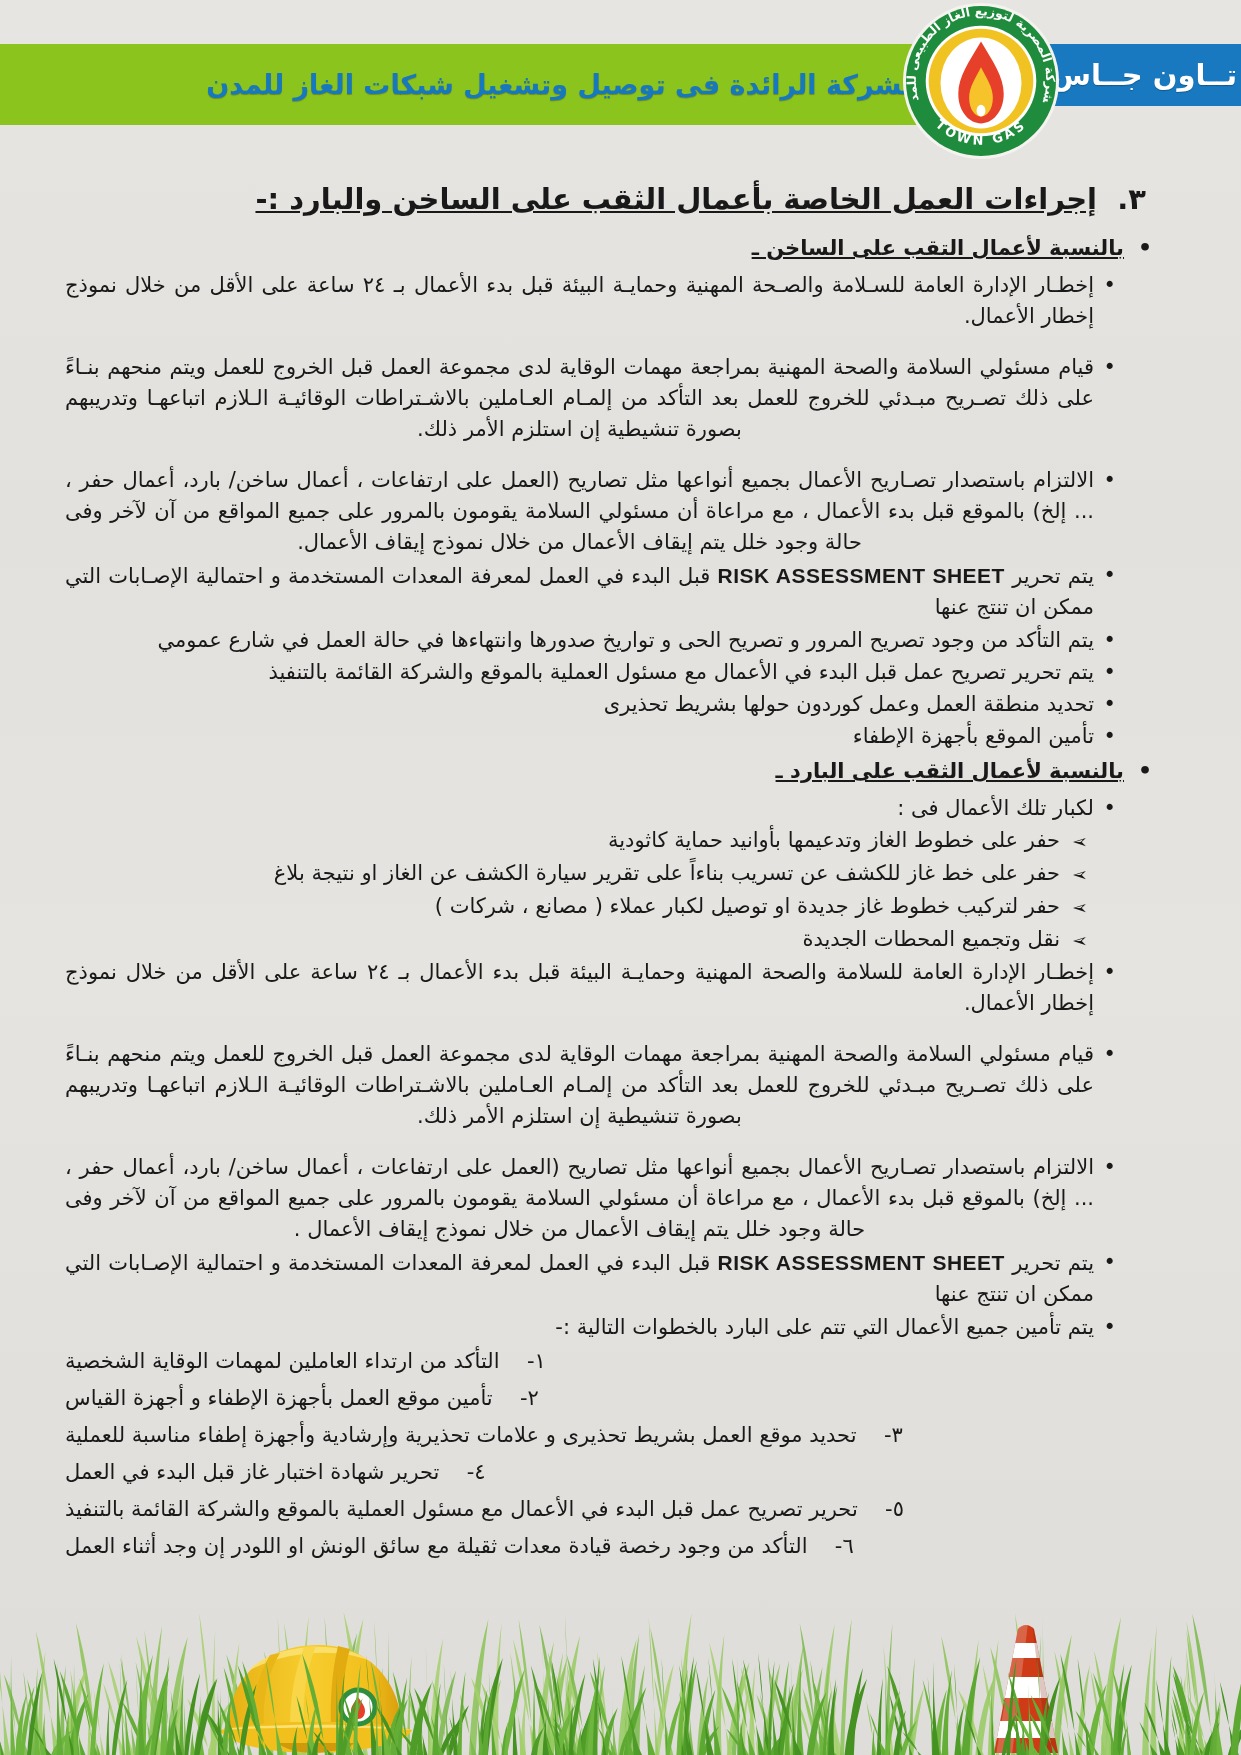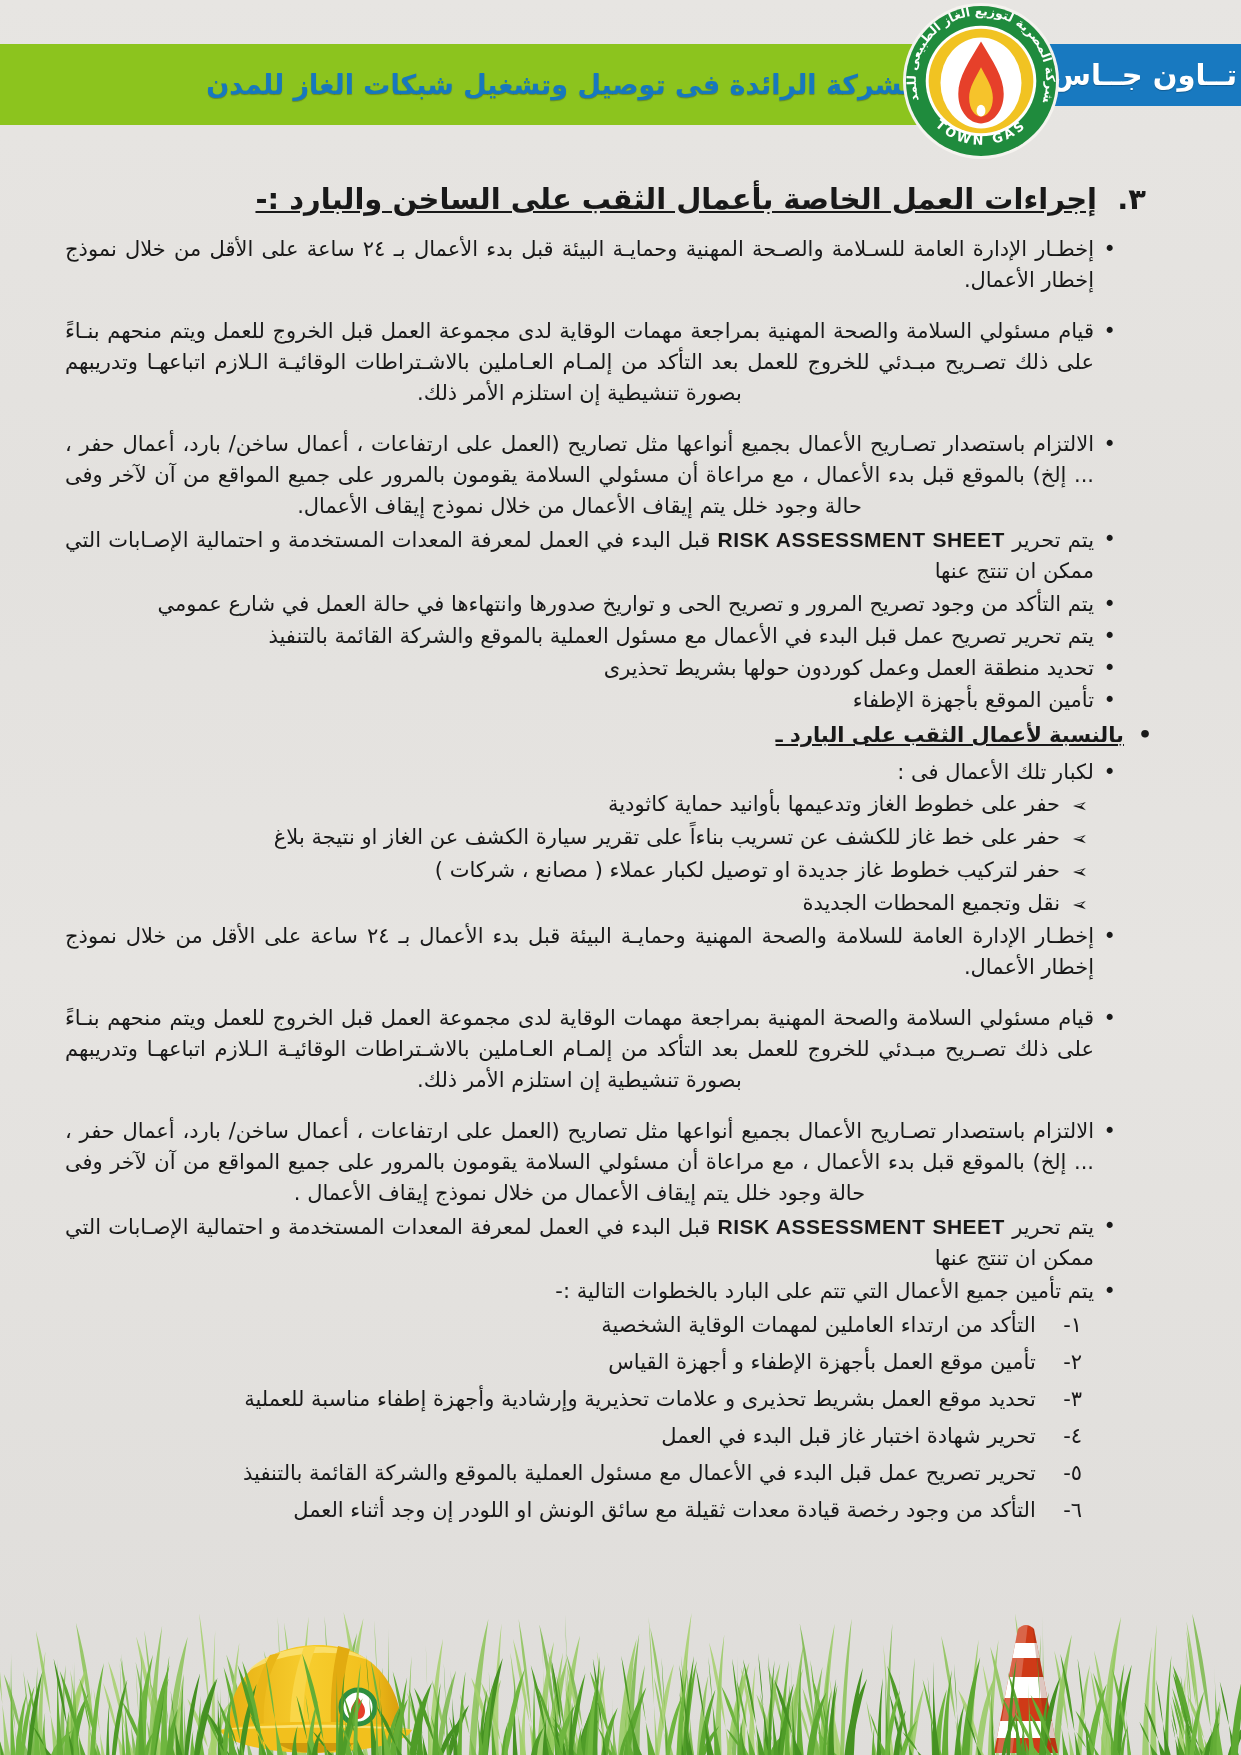--- a/index.html
+++ b/index.html
@@ -28,21 +28,21 @@
   .h::before{content:"\2022";position:absolute;right:-6px;top:-1px;font-size:22px;}
   .p{margin:0 30px 2px 0;padding-right:22px;text-align:justify;}
   .p::before{content:"\2022";position:absolute;right:0;top:0;font-size:21px;}
   .last-c{text-align-last:center;margin-top:20px;}
   .last-r{text-align-last:right;}
   .li{margin:0 30px 1px 0;padding-right:22px;text-align:right;}
   .li::before{content:"\2022";position:absolute;right:0;top:0;font-size:21px;}
   .ar{margin:0 58px 2px 0;padding-right:28px;text-align:right;line-height:31px;}
   .ar::before{content:"\27A2";position:absolute;right:0;top:1px;display:inline-block;
               transform:scaleX(-1);font-size:19px;}
-  .n{margin:3px 64px 6px 0;text-align:right;}
+  .n{margin:3px 64px 6px 0;text-align:left;}
   .n .marker{display:inline-block;margin-left:14px;}
   .en{font-weight:bold;font-family:"Liberation Sans","DejaVu Sans",sans-serif;letter-spacing:.5px;}
   
   .footer{position:absolute;left:0;bottom:0;width:1241px;height:170px;}
 </style>
 </head>
 <body>
 
 <div class="page">
 
@@ -69,20 +69,21 @@
     <text font-size="12.5" font-weight="bold" fill="#ffffff">
       <textPath href="#arcTop" startOffset="50%" text-anchor="middle">الشركة المصرية لتوزيع الغاز الطبيعى للمدن</textPath>
     </text>
     <text font-size="13" font-weight="bold" fill="#ffffff" letter-spacing="3">
       <textPath href="#arcBot" startOffset="50%" text-anchor="middle">TOWN GAS</textPath>
     </text>
   </svg>
 
   <div class="doc" id="doc">
       <div class="item title"><span class="num">٣.</span>&nbsp; <span class="txt">إجراءات العمل الخاصة بأعمال الثقب على الساخن والبارد :-</span></div>
+      <div class="item h"><span class="txt">بالنسبة لأعمال التقب على الساخن ـ</span></div>
       <div class="item p last-r"><span class="txt">إخطـار الإدارة العامة للسـلامة والصـحة المهنية وحمايـة البيئة قبل بدء الأعمال بـ ٢٤ ساعة على الأقل من خلال نموذج إخطار الأعمال.</span></div>
       <div class="item p last-c"><span class="txt">قيام مسئولي السلامة والصحة المهنية بمراجعة مهمات الوقاية لدى مجموعة العمل قبل الخروج للعمل ويتم منحهم بنـاءً على ذلك تصـريح مبـدئي للخروج للعمل بعد التأكد من إلمـام العـاملين بالاشـتراطات الوقائيـة الـلازم اتباعهـا وتدريبهم بصورة تنشيطية إن استلزم الأمر ذلك.</span></div>
       <div class="item p last-c"><span class="txt">الالتزام باستصدار تصـاريح الأعمال بجميع أنواعها مثل تصاريح (العمل على ارتفاعات ، أعمال ساخن/ بارد، أعمال حفر ، ... إلخ) بالموقع قبل بدء الأعمال ، مع مراعاة أن مسئولي السلامة يقومون بالمرور على جميع المواقع من آن لآخر وفى حالة وجود خلل يتم إيقاف الأعمال من خلال نموذج إيقاف الأعمال.</span></div>
       <div class="item p last-r"><span class="txt"><span>يتم تحرير </span><span class="en" dir="ltr">RISK ASSESSMENT SHEET</span><span> قبل البدء في العمل لمعرفة المعدات المستخدمة و احتمالية الإصـابات التي ممكن ان تنتج عنها</span></span></div>
       <div class="item li"><span class="txt">يتم التأكد من وجود تصريح المرور و تصريح الحى و تواريخ صدورها وانتهاءها في حالة العمل في شارع عمومي</span></div>
       <div class="item li"><span class="txt">يتم تحرير تصريح عمل قبل البدء في الأعمال مع مسئول العملية بالموقع والشركة القائمة بالتنفيذ</span></div>
       <div class="item li"><span class="txt">تحديد منطقة العمل وعمل كوردون حولها بشريط تحذيرى</span></div>
       <div class="item li"><span class="txt">تأمين الموقع بأجهزة الإطفاء</span></div>
       <div class="item h"><span class="txt">بالنسبة لأعمال الثقب على البارد ـ</span></div>
       <div class="item li"><span class="txt">لكبار تلك الأعمال فى :</span></div>

